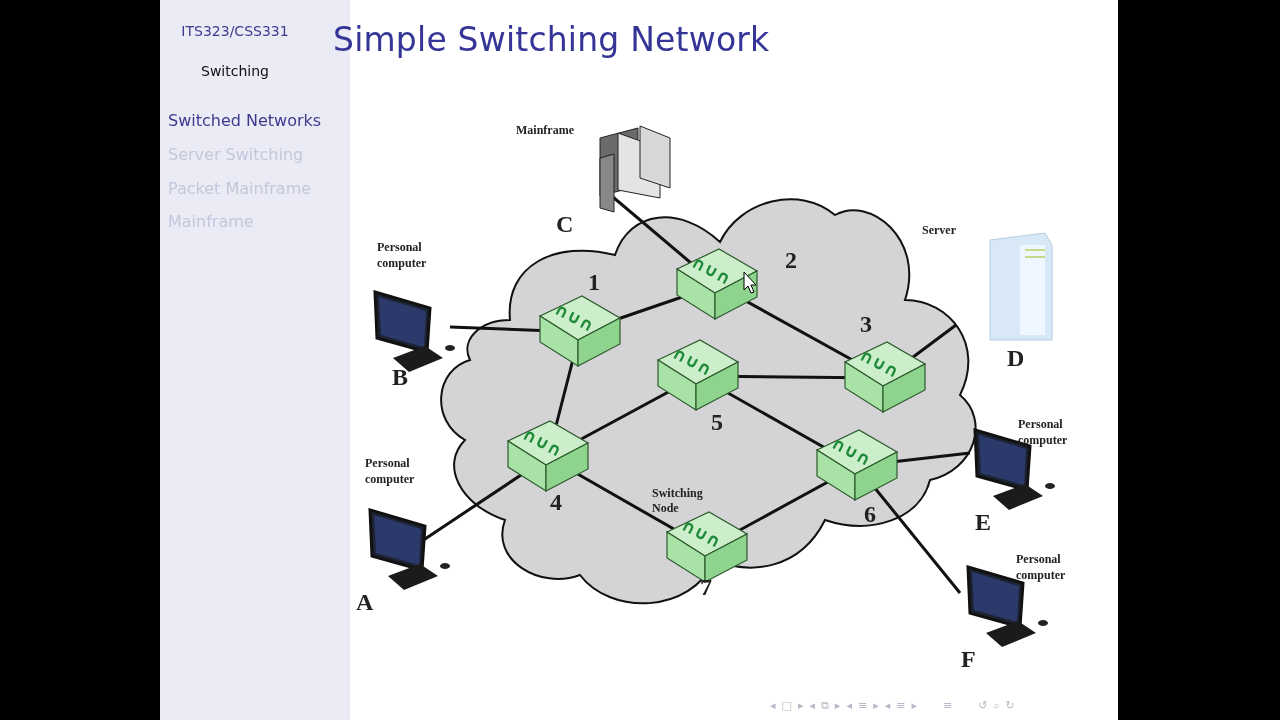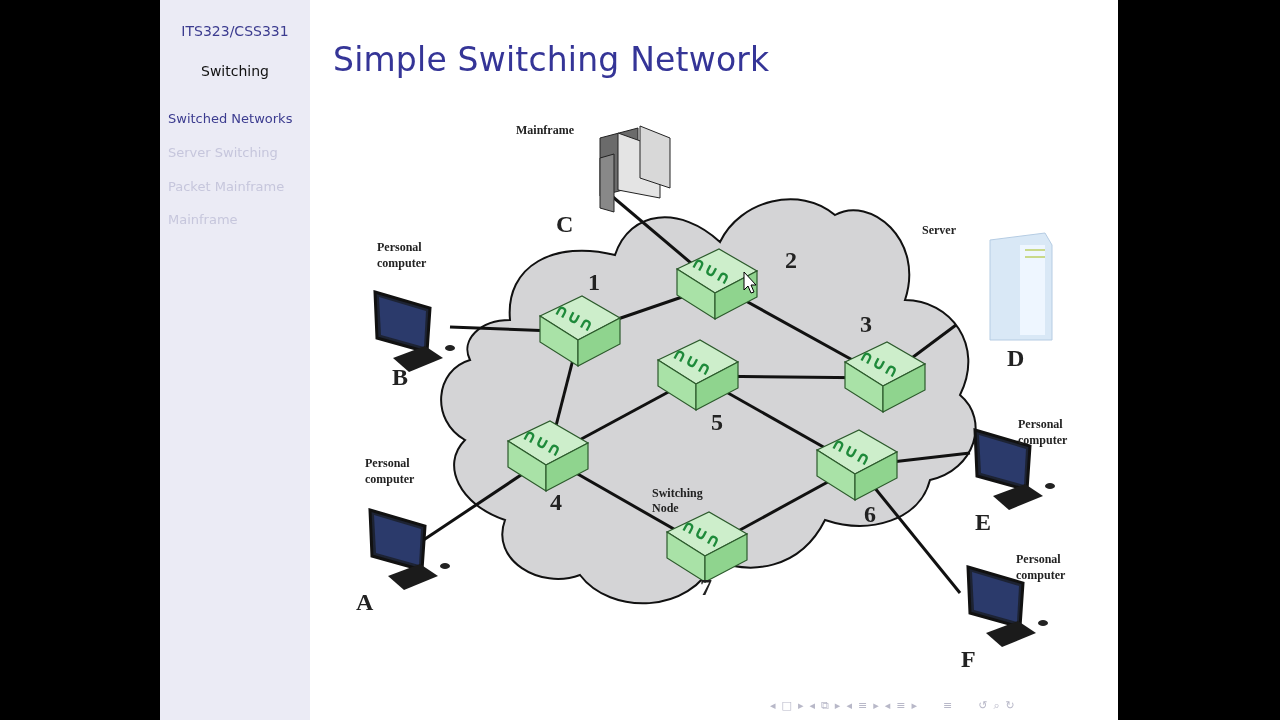--- a/index.html
+++ b/index.html
@@ -1,23 +1,23 @@
 <!DOCTYPE html>
 <html><head>
 <meta charset="utf-8">
 <style>
   html, body { margin:0; padding:0; background:#000; }
   body { width:1280px; height:720px; position:relative; overflow:hidden; font-family:"DejaVu Sans", sans-serif; }
   .slide { position:absolute; left:160px; top:0; width:958px; height:720px; background:#fff; }
-  .sidebar { position:absolute; left:0; top:0; width:150px; height:720px; background:#ebebf5; }
+  .sidebar { position:absolute; left:0; top:0; width:150px; height:720px; background:#ebebf5;padding-left:40px; }
   .sb-title { position:absolute; left:0; width:150px; text-align:center; top:23px; font-size:14px; color:#3b3b8f; }
   .sb-sub { position:absolute; left:0; width:150px; text-align:center; top:63px; font-size:14px; color:#111; }
-  .sb-item { position:absolute; left:8px; font-size:13px; color:#c6c6dc; cursor:pointer; white-space:nowrap; }
+  .sb-item { position:absolute; left:8px; font-size:16px; color:#c6c6dc; cursor:pointer; white-space:nowrap; }
   .sb-item.active { color:#3b3b8f; }
-  .frame-title { position:absolute; left:173px; top:20px; font-size:33px; color:#353597; letter-spacing:0.2px;margin-top:20px; }
+  .frame-title { position:absolute; left:173px; top:20px; font-size:33px; color:#353597; letter-spacing:0.2px; }
   svg.diagram { position:absolute; left:0; top:0; }
   .navbar { position:absolute; left:610px; top:697px; height:16px; display:flex; gap:6px; align-items:center; font-size:11px; color:#b8b8c8; }
   .navbar span { cursor:pointer; }
   .lbl { font-family:"Liberation Serif", serif; font-weight:bold; fill:#222; }
 </style>
 </head>
 <body>
 
 <div class="slide">
   <div class="sidebar">

